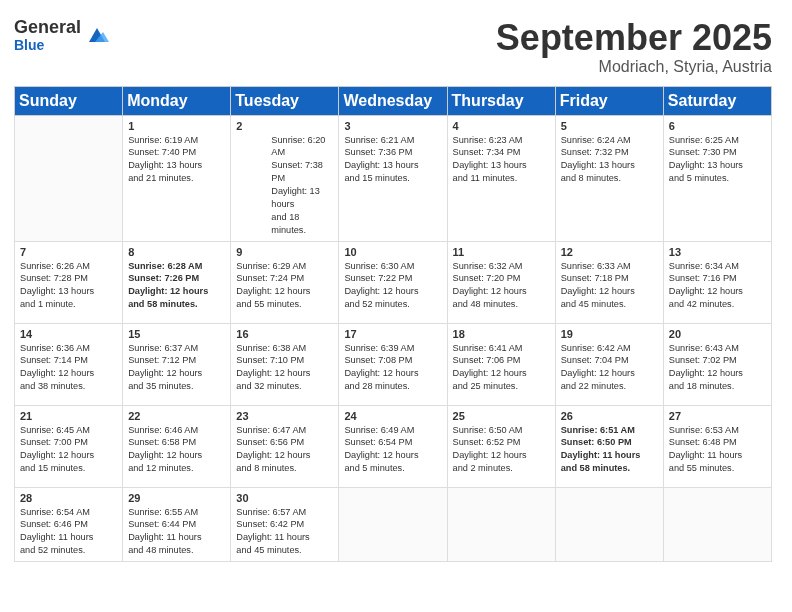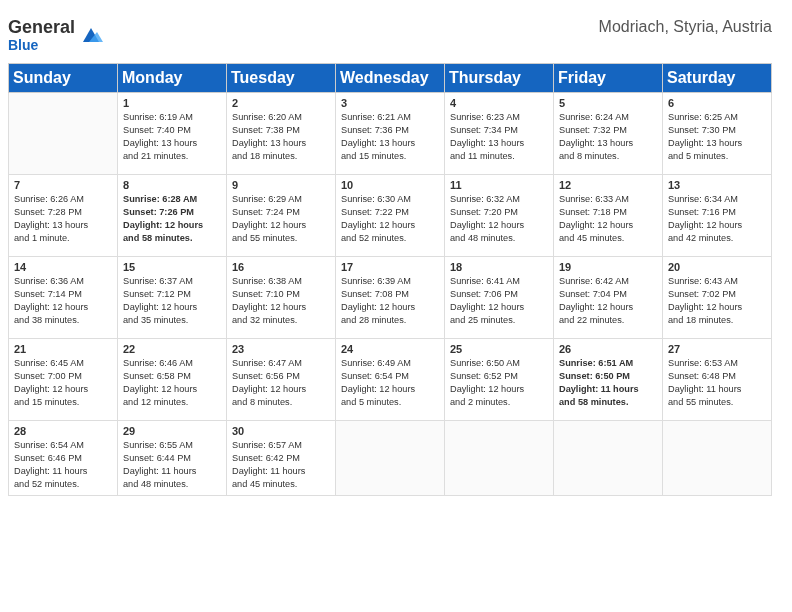--- a/index.html
+++ b/index.html
@@ -6,21 +6,21 @@
     body {
       width: 792px;
       height: 612px;
       font-family: Arial, sans-serif;
       background: #fff;
       overflow: hidden;
     }
     .page {
       width: 792px;
       height: 476px;
-      padding: 18px 20px 12px 8px;
+      padding: 18px 20px 12px 14px;
       display: flex;
       flex-direction: column;
     }
     .header {
       display: flex;
       justify-content: space-between;
       align-items: flex-start;
       margin-bottom: 10px;
     }
     .logo {
@@ -112,20 +112,21 @@
       <div class="logo-text">
         <span class="logo-general">General</span>
         <span class="logo-blue">Blue</span>
       </div>
       <svg class="logo-icon" viewBox="0 0 24 24" xmlns="http://www.w3.org/2000/svg">
         <polygon points="4,18 12,4 20,18" fill="#1565c0"></polygon>
         <polygon points="10,18 18,8 24,18" fill="#42a5f5" opacity="0.8"></polygon>
       </svg>
     </div>
     <div class="title-block">
+      <div class="month-title">September 2025</div>
       <div class="location">Modriach, Styria, Austria</div>
     </div>
   </div>
 
   <table class="calendar">
     <thead>
       <tr>
 
       <th>Sunday</th>
           <th>Monday</th>
@@ -141,21 +142,21 @@
           <td class="empty-cell"></td>
           <td>
             <span class="day-num">1</span>
             <div class="day-info" style="white-space: pre-line;">Sunrise: 6:19 AM
 Sunset: 7:40 PM
 Daylight: 13 hours
 and 21 minutes.</div>
           </td>
           <td>
             <span class="day-num">2</span>
-            <div class="day-info" style="white-space: pre-line;">Sunrise: 6:20 AM
+            <div class="day-info" style="white-space: pre-line; margin-left: 35px;">Sunrise: 6:20 AM
 Sunset: 7:38 PM
 Daylight: 13 hours
 and 18 minutes.</div>
           </td>
           <td>
             <span class="day-num">3</span>
             <div class="day-info" style="white-space: pre-line;">Sunrise: 6:21 AM
 Sunset: 7:36 PM
 Daylight: 13 hours
 and 15 minutes.</div>

